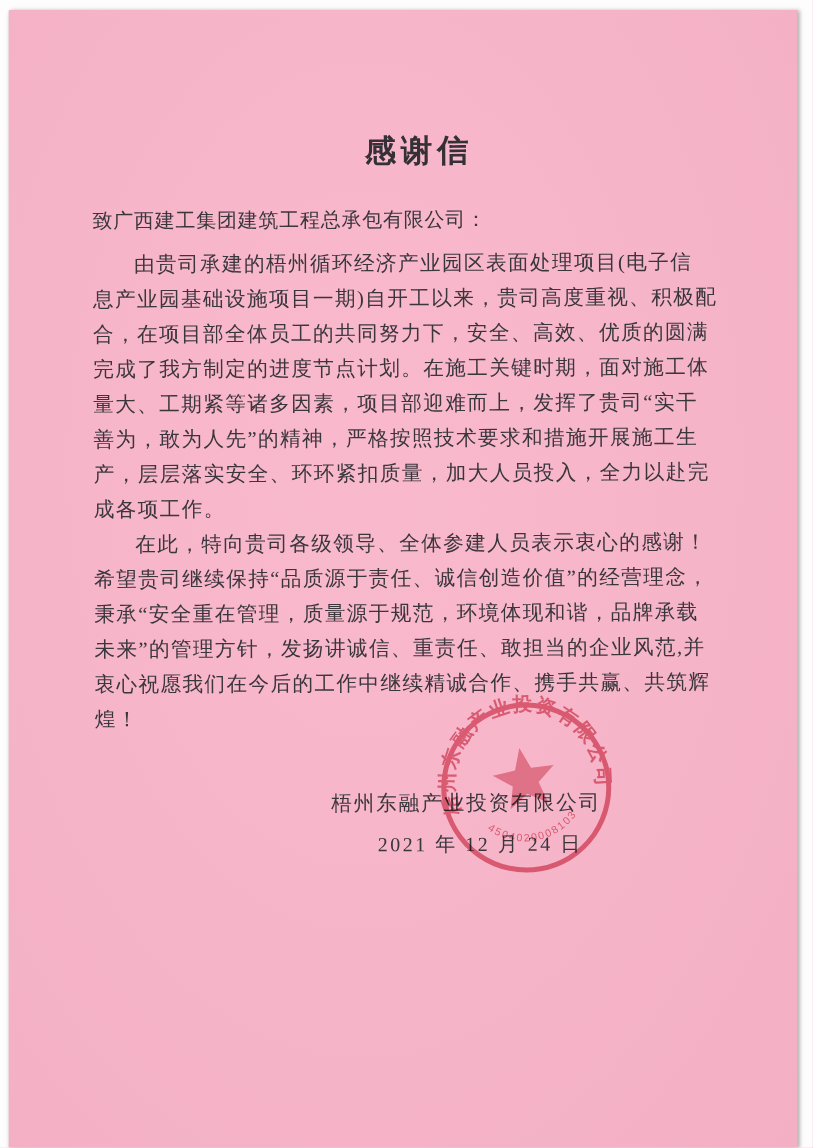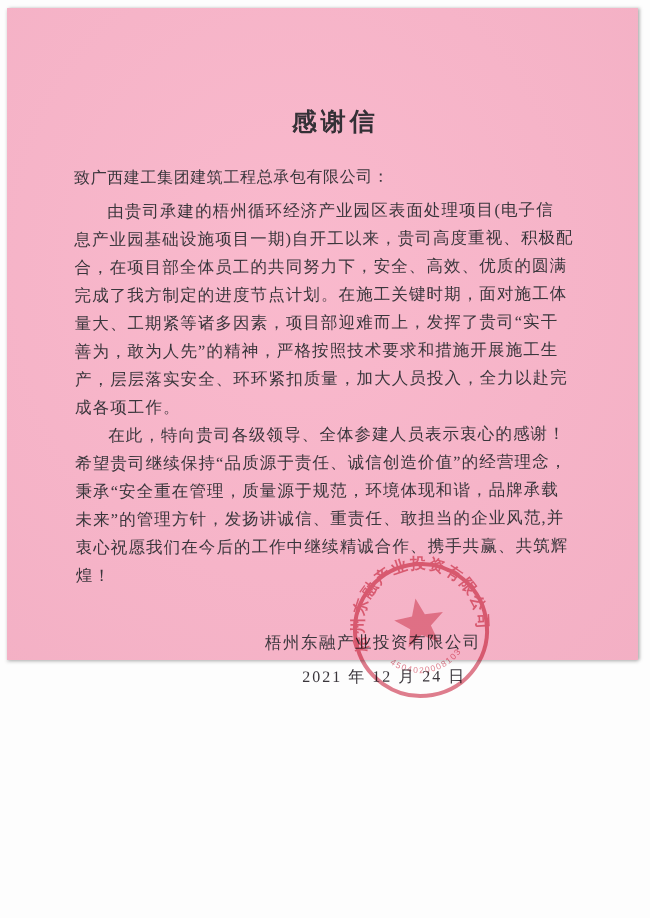--- a/index.html
+++ b/index.html
@@ -11,21 +11,21 @@
   body{
     width:650px;height:918px;
     background:#fdfdfd;
     overflow:hidden;
     font-family:"Liberation Serif", serif;
     position:relative;
   }
   .paper{
     position:absolute;
     left:7px;top:8px;
-    width:631px;height:652px;
+    width:631px;height:910px;
     background:var(--paper-pink);
     background-image:radial-gradient(ellipse at 45% 40%, rgba(255,255,255,0.07), rgba(0,0,0,0.025));
     box-shadow:2px 0 3px rgba(100,100,100,.4), 0 2px 3px rgba(100,100,100,.25);
     color:var(--ink);
   }
   .content{
     position:relative;
     padding:0 40px 0 68px;
     transform:rotate(-0.25deg);
   }

